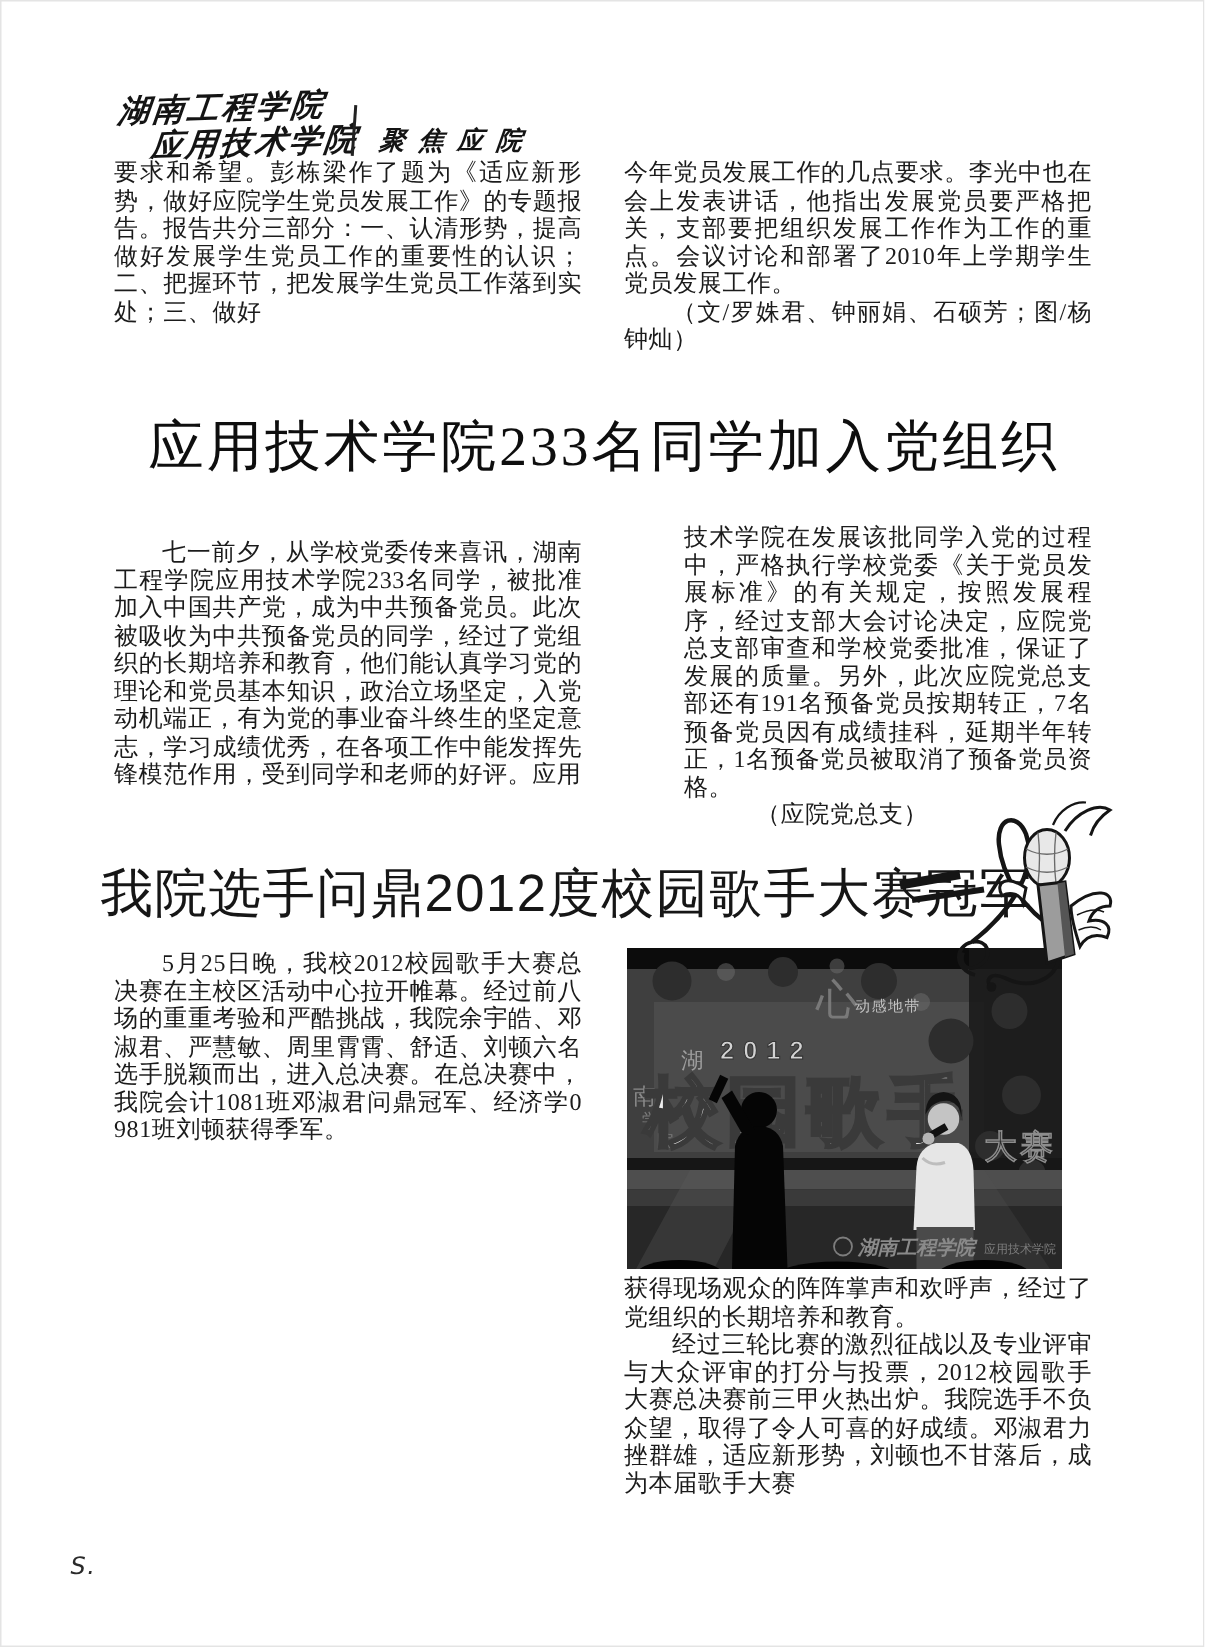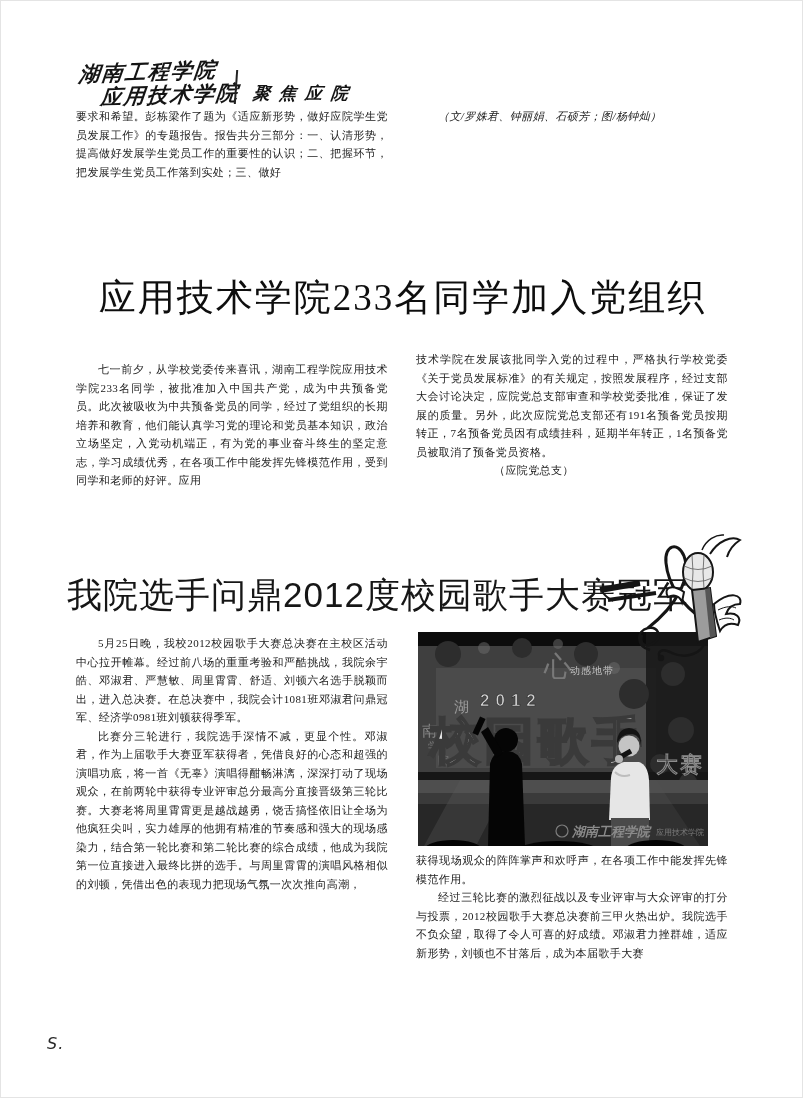--- a/index.html
+++ b/index.html
@@ -11,24 +11,24 @@
   
   .mast-line{position:absolute;font-style:italic;font-weight:bold;
     font-family:"DejaVu Serif","Liberation Serif",serif;color:#141414;
     transform:skewX(-8deg) rotate(-2deg);letter-spacing:2px;white-space:nowrap;}
   .mast-1{left:78px;top:57px;font-size:21px;}
   .mast-2{left:100px;top:80px;font-size:21px;}
   .mast-divider{position:absolute;left:234px;top:69px;width:2px;height:34px;background:#222;transform:rotate(4deg);}
   .mast-section{position:absolute;left:252px;top:81px;font-size:17px;font-weight:bold;font-style:italic;
     letter-spacing:9px;color:#141414;transform:skewX(-6deg);white-space:nowrap;}
   
-  .col{position:absolute;width:312px;font-size:11px;line-height:18.5px;
+  .col{position:absolute;width:312px;font-size:16px;line-height:18.5px;
     text-align:justify;letter-spacing:0.4px;word-break:break-all;color:#1b1b1b;}
   .col p{margin:0;text-indent:2em;}
-  .byline{margin:0;text-indent:1em;font-style:italic;}
+  .byline{margin:0;text-indent:1em;}
   .byline-center{margin:0;text-indent:0;padding-left:56px;}
   
   .headline1{position:absolute;left:0;top:272px;width:803px;text-align:center;
     font-size:37px;letter-spacing:2px;color:#0e0e0e;font-family:"Liberation Serif","DejaVu Serif",serif;
     font-weight:500;white-space:nowrap;}
   .headline2{position:absolute;left:0;top:571px;width:754px;text-align:center;
     font-size:35px;letter-spacing:1px;color:#161616;font-family:"Liberation Sans","DejaVu Sans",sans-serif;
     font-weight:500;white-space:nowrap;z-index:1;}
   .mic-art{position:absolute;left:597px;top:531px;width:145px;height:130px;z-index:3;}
   .photo{position:absolute;left:417px;top:631px;width:290px;height:214px;z-index:2;}
@@ -44,29 +44,30 @@
     <div class="mast-line mast-1">湖南工程学院</div>
     <div class="mast-line mast-2">应用技术学院</div>
     <div class="mast-divider"></div>
     <div class="mast-section">聚焦应院</div>
   </div>
 
   <div class="col" style="left:75px;top:106px;">
     <p style="text-indent:0;">要求和希望。彭栋梁作了题为《适应新形势，做好应院学生党员发展工作》的专题报告。报告共分三部分：一、认清形势，提高做好发展学生党员工作的重要性的认识；二、把握环节，把发展学生党员工作落到实处；三、做好</p>
   </div>
   <div class="col" style="left:415px;top:106px;">
+    <p style="text-indent:0;">今年党员发展工作的几点要求。李光中也在会上发表讲话，他指出发展党员要严格把关，支部要把组织发展工作作为工作的重点。会议讨论和部署了2010年上学期学生党员发展工作。</p>
     <p class="byline">（文/罗姝君、钟丽娟、石硕芳；图/杨钟灿）</p>
   </div>
 
   <div class="headline1">应用技术学院233名同学加入党组织</div>
   <div class="col" style="left:75px;top:359px;">
     <p>七一前夕，从学校党委传来喜讯，湖南工程学院应用技术学院233名同学，被批准加入中国共产党，成为中共预备党员。此次被吸收为中共预备党员的同学，经过了党组织的长期培养和教育，他们能认真学习党的理论和党员基本知识，政治立场坚定，入党动机端正，有为党的事业奋斗终生的坚定意志，学习成绩优秀，在各项工作中能发挥先锋模范作用，受到同学和老师的好评。应用</p>
   </div>
   <div class="col" style="left:415px;top:349px;">
-    <p style="text-indent:0;">技术学院在发展该批同学入党的过程中，严格执行学校党委《关于党员发展标准》的有关规定，按照发展程序，经过支部大会讨论决定，应院党总支部审查和学校党委批准，保证了发展的质量。另外，此次应院党总支部还有191名预备党员按期转正，7名预备党员因有成绩挂科，延期半年转正，1名预备党员被取消了预备党员资格。</p>
+    <p style="text-indent:0;margin-left:40px;">技术学院在发展该批同学入党的过程中，严格执行学校党委《关于党员发展标准》的有关规定，按照发展程序，经过支部大会讨论决定，应院党总支部审查和学校党委批准，保证了发展的质量。另外，此次应院党总支部还有191名预备党员按期转正，7名预备党员因有成绩挂科，延期半年转正，1名预备党员被取消了预备党员资格。</p>
     <p class="byline-center">（应院党总支）</p>
   </div>
 
   <div class="headline2">我院选手问鼎2012度校园歌手大赛冠军</div>
 
   <svg class="mic-art" viewBox="0 0 145 130">
     <g stroke="#151515" fill="none">
 
       <path d="M2,58 L42,51" stroke-width="6"></path>
       <path d="M10,68 L58,61" stroke-width="4"></path>
@@ -88,21 +89,20 @@
       <polygon points="94,58 112,56 118,104 100,110" stroke-width="2" fill="#9c9c9c"></polygon>
       <polygon points="107,57 112,56 118,104 112,106" stroke="none" fill="#555555"></polygon>
 
       <path d="M108,108 C104,122 88,128 72,120 C63,116 59,120 62,126" stroke-width="2.5"></path>
       <circle cx="63" cy="126" r="3.2" fill="#151515" stroke="none"></circle>
     </g>
   </svg>
 
   <div class="col" style="left:75px;top:633px;font-family:Liberation Serif, serif;">
     <p>5月25日晚，我校2012校园歌手大赛总决赛在主校区活动中心拉开帷幕。经过前八场的重重考验和严酷挑战，我院余宇皓、邓淑君、严慧敏、周里霄霄、舒适、刘顿六名选手脱颖而出，进入总决赛。在总决赛中，我院会计1081班邓淑君问鼎冠军、经济学0981班刘顿获得季军。</p>
-    <p>比赛分三轮进行，我院选手深情不减，更显个性。邓淑君，作为上届歌手大赛亚军获得者，凭借良好的心态和超强的演唱功底，将一首《无辜》演唱得酣畅淋漓，深深打动了现场观众，在前两轮中获得专业评审总分最高分直接晋级第三轮比赛。大赛老将周里霄霄更是越战越勇，饶舌搞怪依旧让全场为他疯狂尖叫，实力雄厚的他拥有精准的节奏感和强大的现场感染力，结合第一轮比赛和第二轮比赛的综合成绩，他成为我院第一位直接进入最终比拼的选手。与周里霄霄的演唱风格相似的刘顿，凭借出色的表现力把现场气氛一次次推向高潮，</p>
   </div>
 
   <svg class="photo" viewBox="0 0 290 214">
     <rect x="0" y="0" width="290" height="214" fill="#161616"></rect>
     <rect x="0" y="0" width="290" height="14" fill="#0c0c0c"></rect>
     <rect x="0" y="14" width="290" height="126" fill="#3f3f3f"></rect>
     <rect x="18" y="36" width="220" height="100" fill="#5a5a5a" opacity="0.45"></rect>
     <rect x="228" y="0" width="62" height="152" fill="#181818" opacity="0.85"></rect>
 
     <g fill="#2d2d2d">
@@ -161,19 +161,19 @@
     </g>
 
     <g fill="#030303">
       <ellipse cx="35" cy="217" rx="28" ry="9"></ellipse>
       <ellipse cx="140" cy="220" rx="42" ry="11"></ellipse>
       <ellipse cx="238" cy="217" rx="30" ry="9"></ellipse>
     </g>
   </svg>
 
   <div class="col" style="left:415px;top:850px;">
-    <p style="text-indent:0;">获得现场观众的阵阵掌声和欢呼声，在各项工作中能发挥先锋模范作用。</p>
+    <p style="text-indent:0;">获得现场观众的阵阵掌声和欢呼声，经过了党组织的长期培养和教育。</p>
     <p>经过三轮比赛的激烈征战以及专业评审与大众评审的打分与投票，2012校园歌手大赛总决赛前三甲火热出炉。我院选手不负众望，取得了令人可喜的好成绩。邓淑君力挫群雄，适应新形势，刘顿也不甘落后，成为本届歌手大赛</p>
   </div>
 
   <div class="page-marker">S.</div>
 
 </div>
 
 </body></html>

